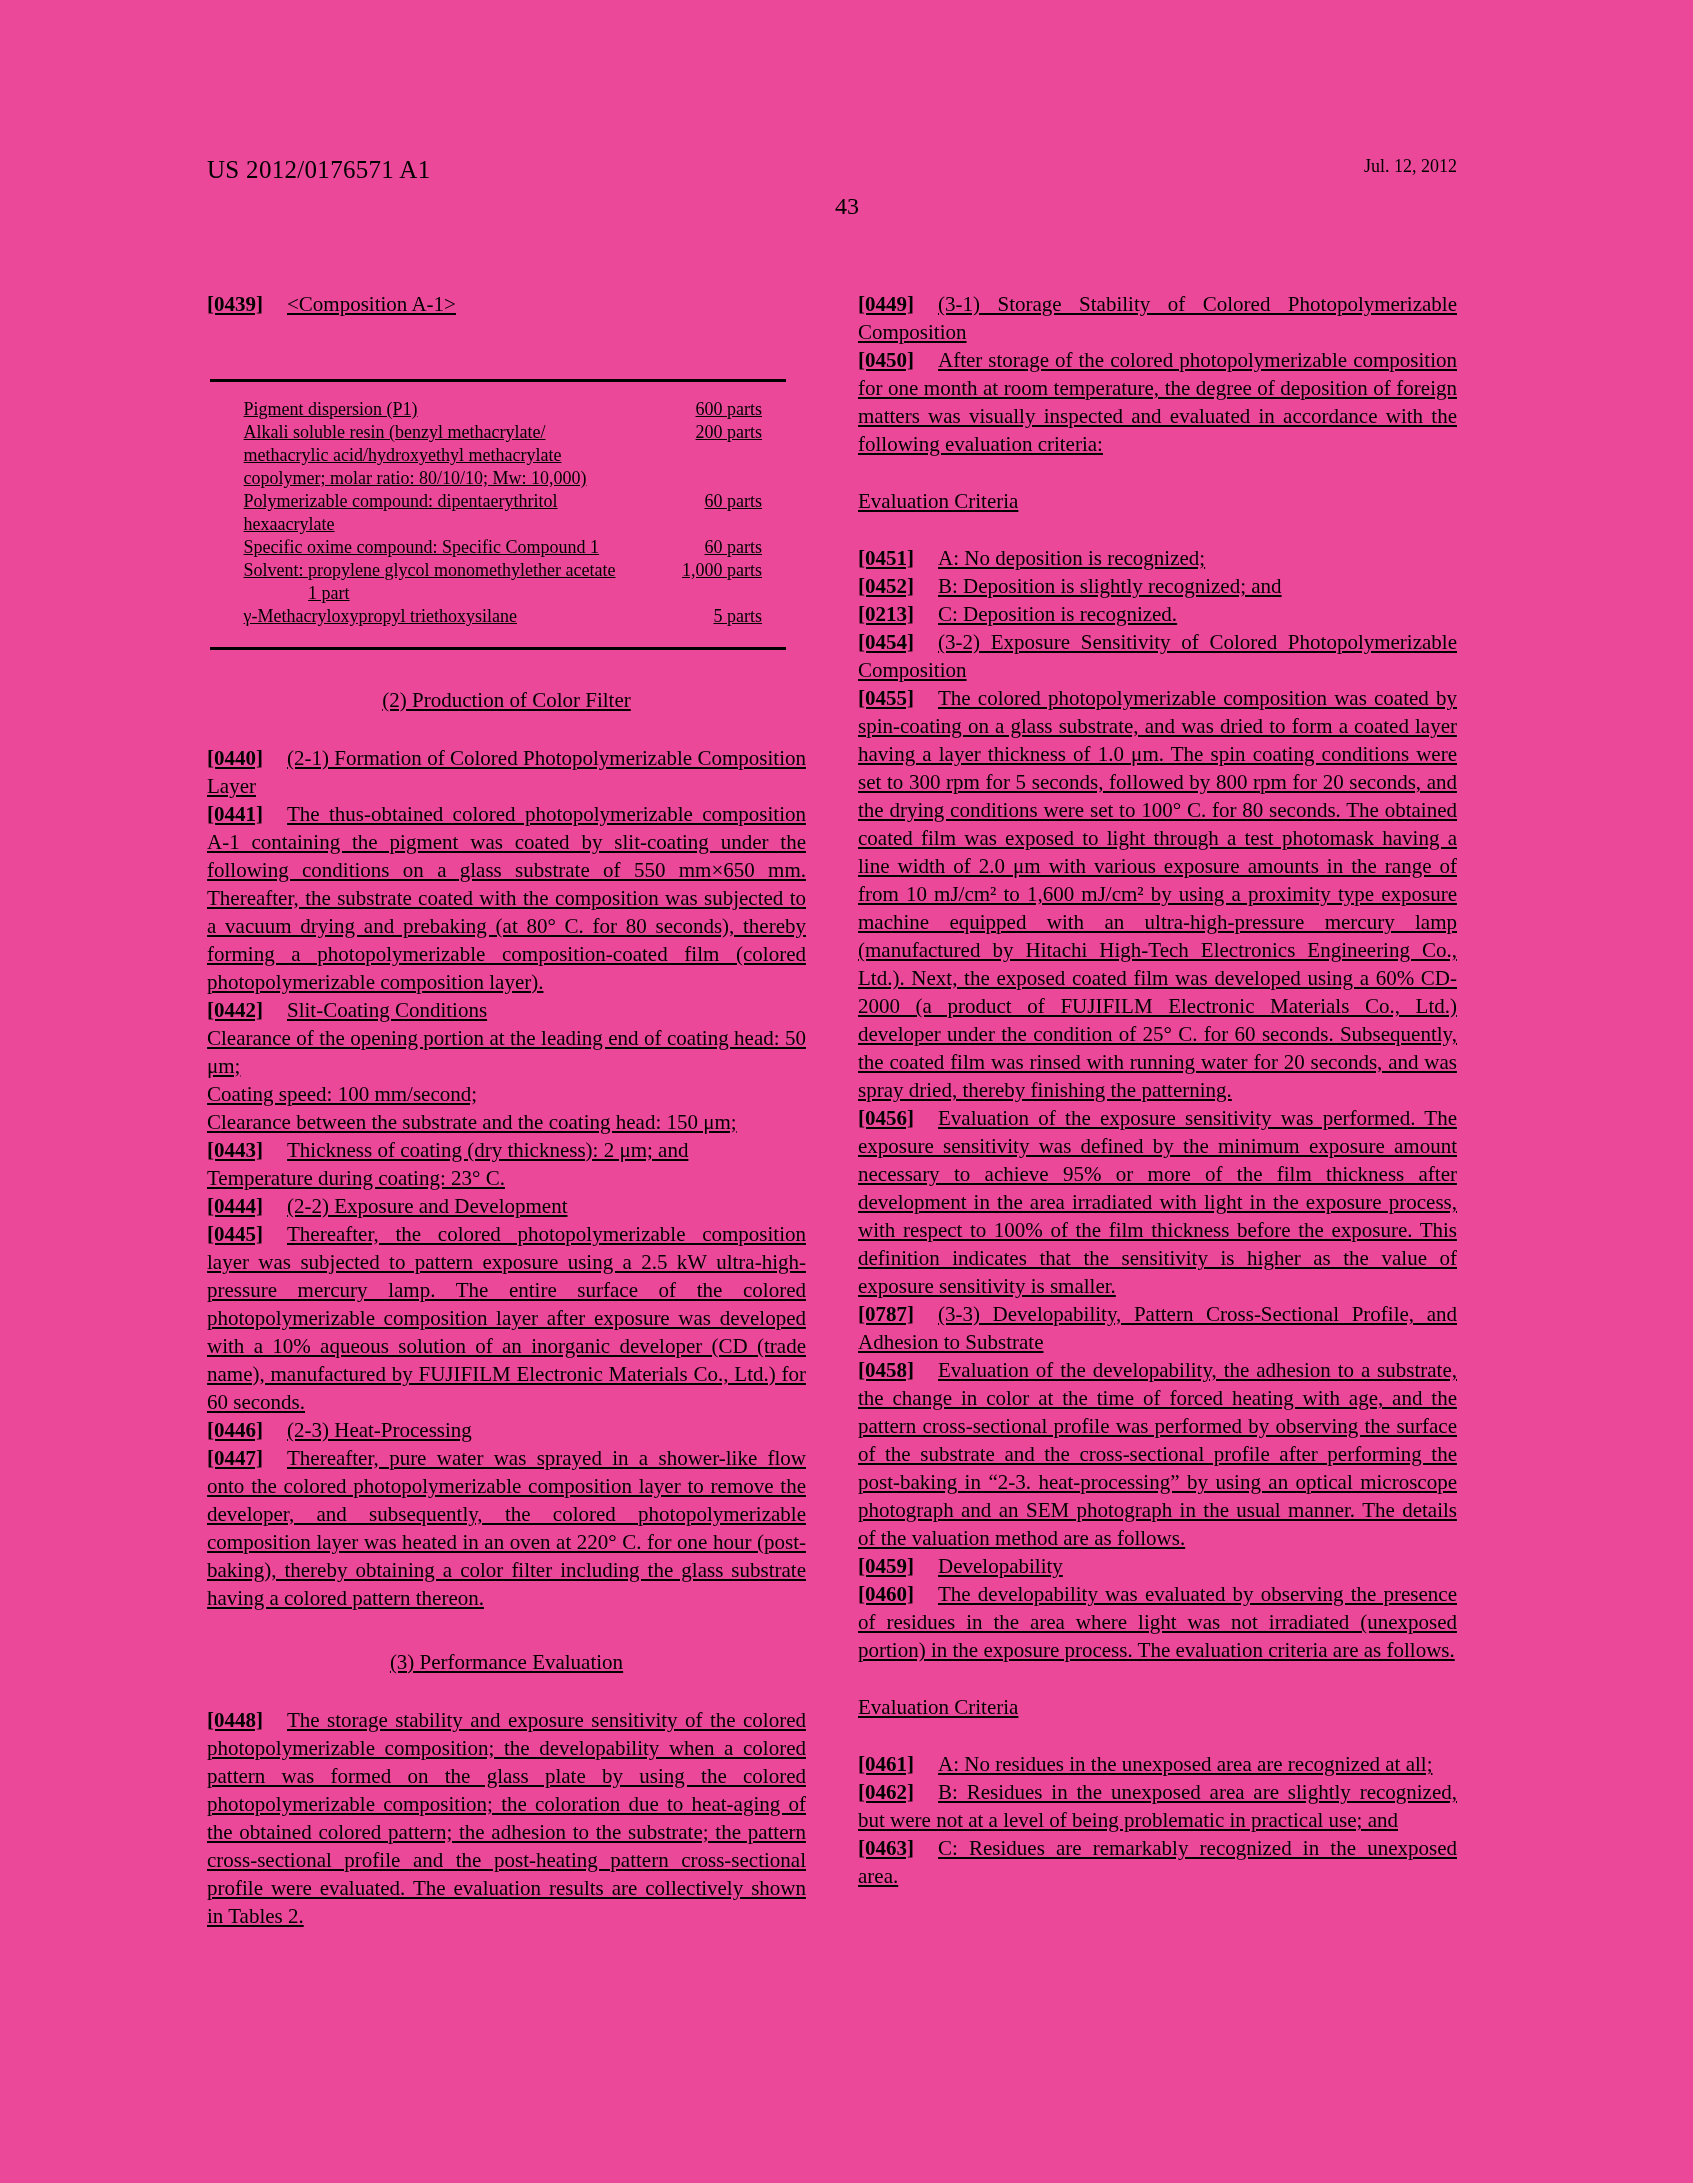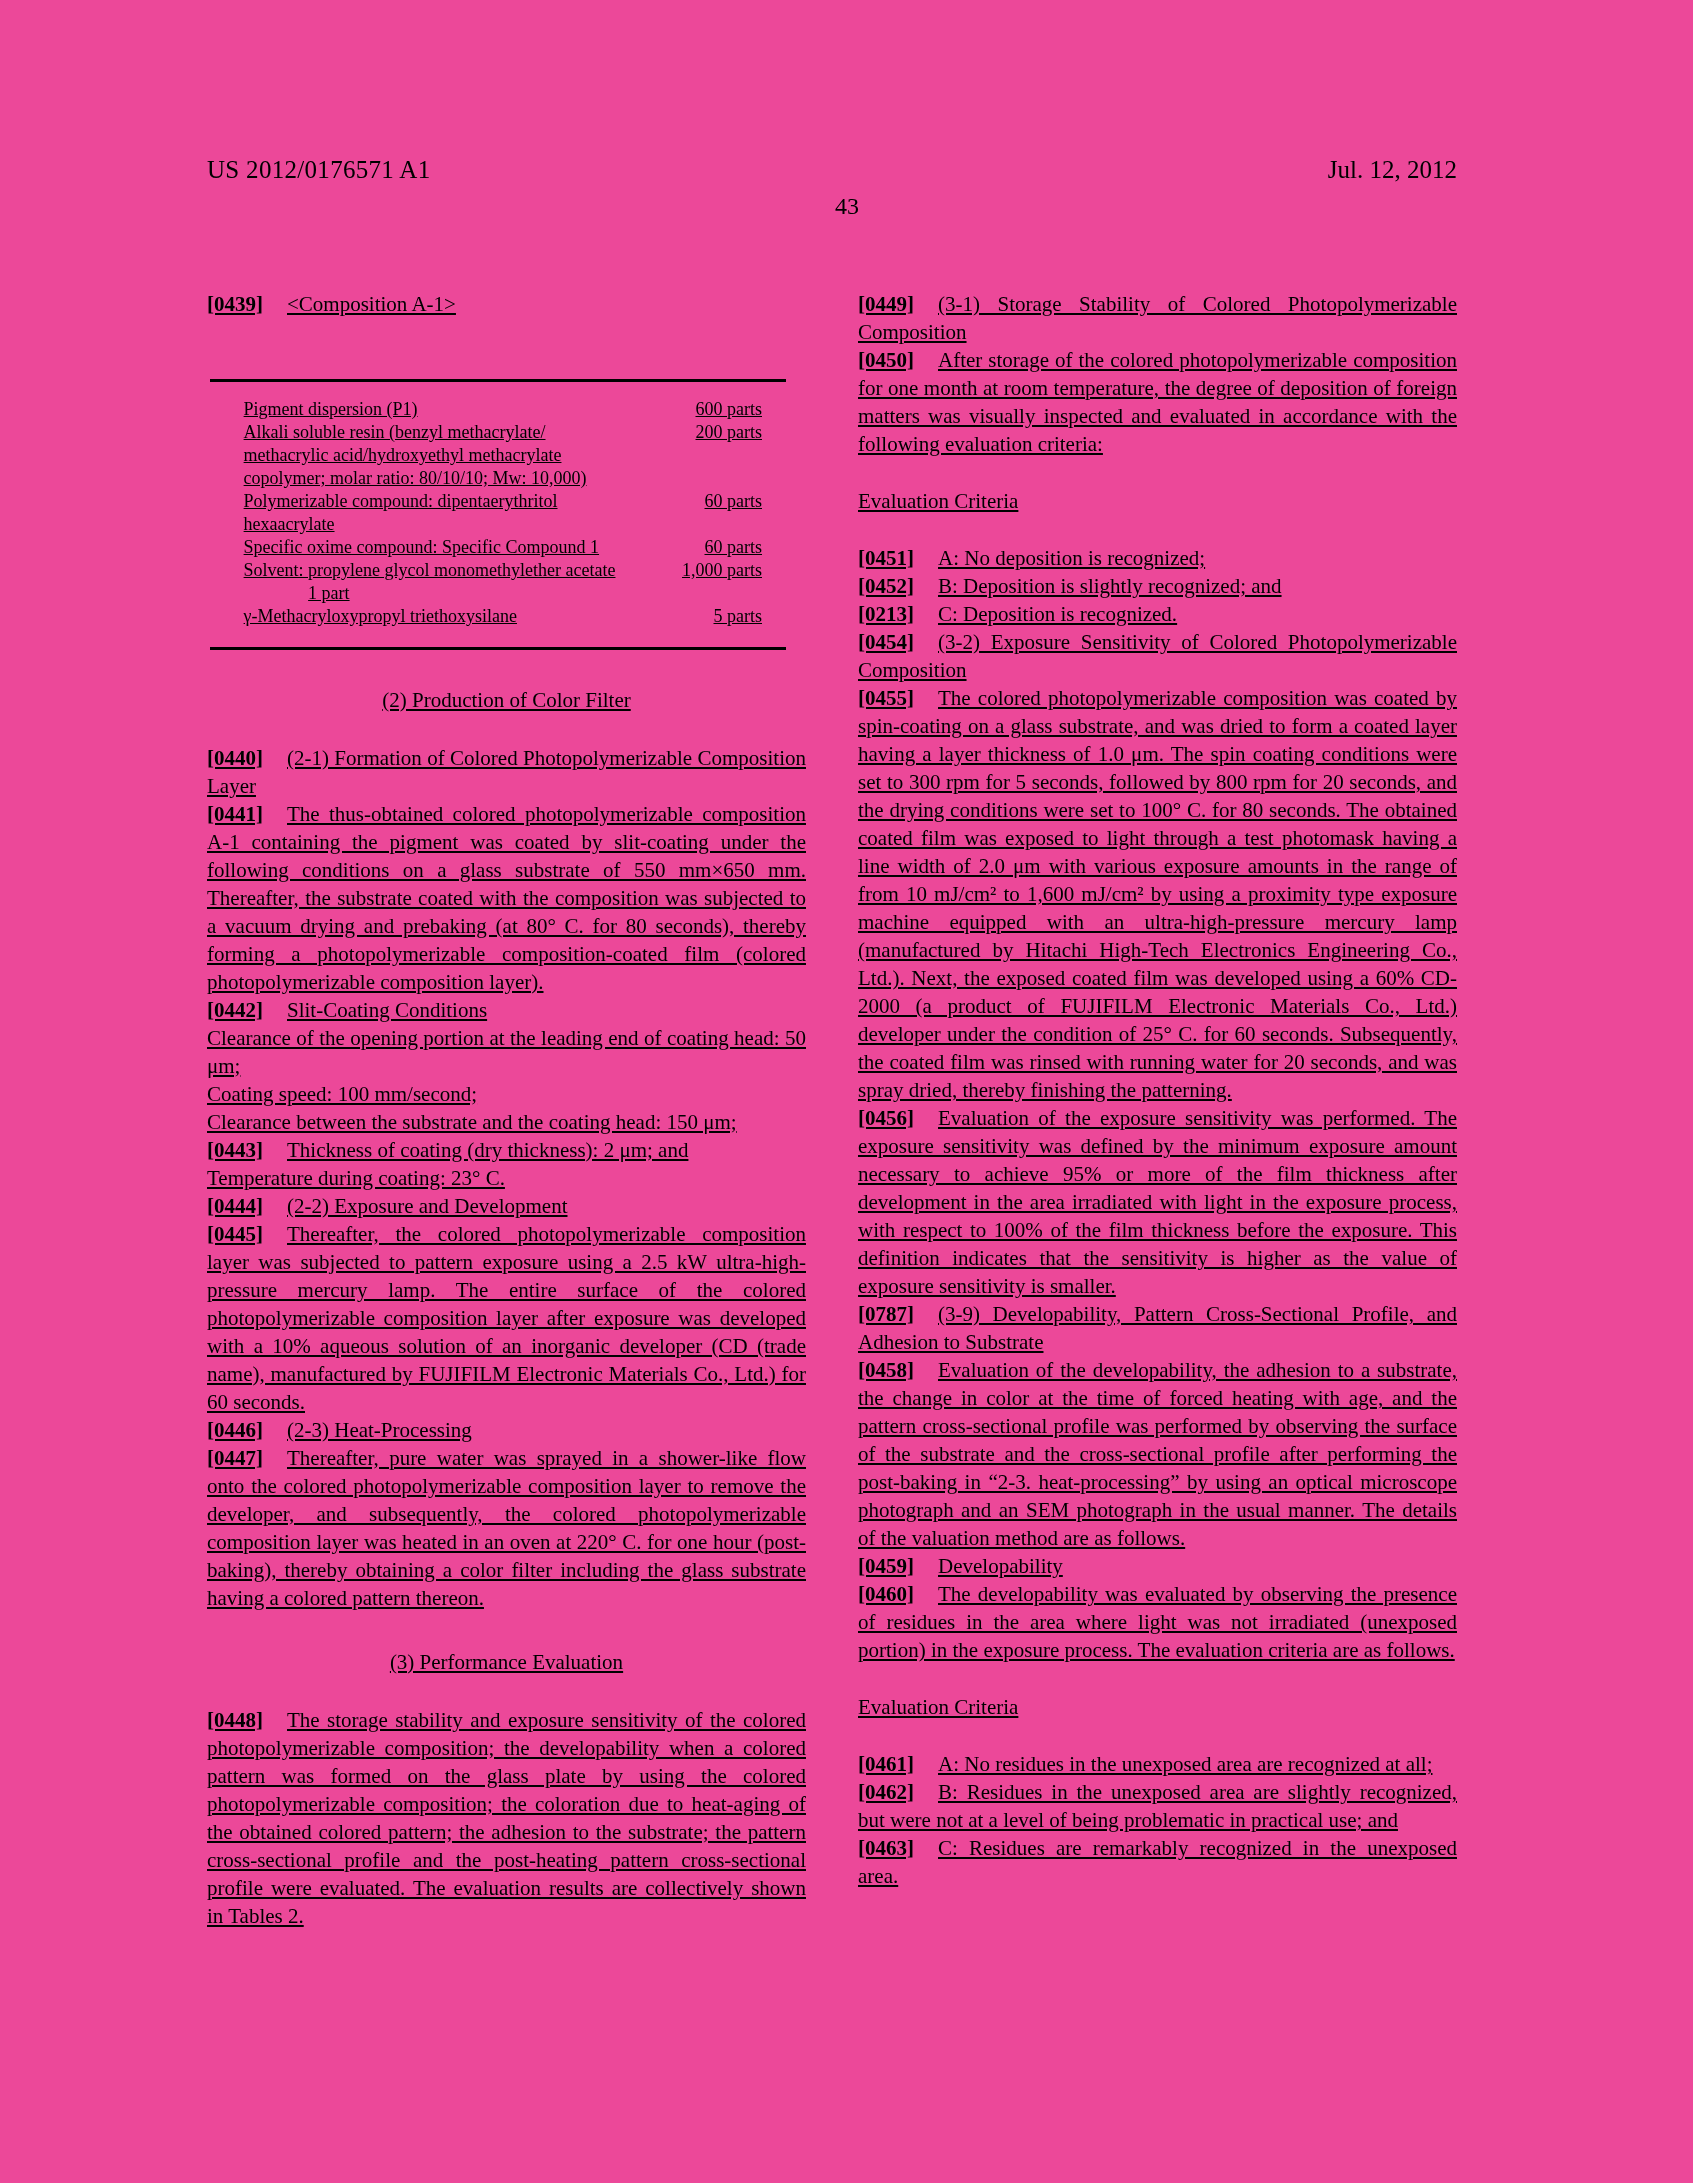--- a/index.html
+++ b/index.html
@@ -15,21 +15,21 @@
   .header-left {
     position: absolute;
     left: 207px; top: 156px;
     font-size: 25px;
     letter-spacing: 0.3px;
     white-space: nowrap;
   }
   .header-right {
     position: absolute;
     right: 237px; top: 156px;
-    font-size: 25px;
+    font-size: 18px;
     white-space: nowrap;
   }
   .page-number {
     position: absolute;
     left: 0; right: 0; top: 193px;
     text-align: center;
     font-size: 24px;
   }
   .col {
     position: absolute;
@@ -145,21 +145,21 @@
   <div class="col col-right">
       <div class="para"><span class="pnum">[0449]</span><span>(3-1) Storage Stability of Colored Photopolymerizable Composition</span></div>
       <div class="para"><span class="pnum">[0450]</span><span>After storage of the colored photopolymerizable composition for one month at room temperature, the degree of deposition of foreign matters was visually inspected and evaluated in accordance with the following evaluation criteria:</span></div>
       <div class="crit">Evaluation Criteria</div>
       <div class="para"><span class="pnum">[0451]</span><span>A: No deposition is recognized;</span></div>
       <div class="para"><span class="pnum">[0452]</span><span>B: Deposition is slightly recognized; and</span></div>
       <div class="para"><span class="pnum">[0213]</span><span>C: Deposition is recognized.</span></div>
       <div class="para"><span class="pnum">[0454]</span><span>(3-2) Exposure Sensitivity of Colored Photopolymerizable Composition</span></div>
       <div class="para"><span class="pnum">[0455]</span><span>The colored photopolymerizable composition was coated by spin-coating on a glass substrate, and was dried to form a coated layer having a layer thickness of 1.0 μm. The spin coating conditions were set to 300 rpm for 5 seconds, followed by 800 rpm for 20 seconds, and the drying conditions were set to 100° C. for 80 seconds. The obtained coated film was exposed to light through a test photomask having a line width of 2.0 μm with various exposure amounts in the range of from 10 mJ/cm² to 1,600 mJ/cm² by using a proximity type exposure machine equipped with an ultra-high-pressure mercury lamp (manufactured by Hitachi High-Tech Electronics Engineering Co., Ltd.). Next, the exposed coated film was developed using a 60% CD-2000 (a product of FUJIFILM Electronic Materials Co., Ltd.) developer under the condition of 25° C. for 60 seconds. Subsequently, the coated film was rinsed with running water for 20 seconds, and was spray dried, thereby finishing the patterning.</span></div>
       <div class="para"><span class="pnum">[0456]</span><span>Evaluation of the exposure sensitivity was performed. The exposure sensitivity was defined by the minimum exposure amount necessary to achieve 95% or more of the film thickness after development in the area irradiated with light in the exposure process, with respect to 100% of the film thickness before the exposure. This definition indicates that the sensitivity is higher as the value of exposure sensitivity is smaller.</span></div>
-      <div class="para"><span class="pnum">[0787]</span><span>(3-9) Developability, Pattern Cross-Sectional Profile, and Adhesion to Substrate</span></div>
+      <div class="para"><span class="pnum">[0787]</span><span>(3-3) Developability, Pattern Cross-Sectional Profile, and Adhesion to Substrate</span></div>
       <div class="para"><span class="pnum">[0458]</span><span>Evaluation of the developability, the adhesion to a substrate, the change in color at the time of forced heating with age, and the pattern cross-sectional profile was performed by observing the surface of the substrate and the cross-sectional profile after performing the post-baking in “2-3. heat-processing” by using an optical microscope photograph and an SEM photograph in the usual manner. The details of the valuation method are as follows.</span></div>
       <div class="para"><span class="pnum">[0459]</span><span>Developability</span></div>
       <div class="para"><span class="pnum">[0460]</span><span>The developability was evaluated by observing the presence of residues in the area where light was not irradiated (unexposed portion) in the exposure process. The evaluation criteria are as follows.</span></div>
       <div class="crit">Evaluation Criteria</div>
       <div class="para"><span class="pnum">[0461]</span><span>A: No residues in the unexposed area are recognized at all;</span></div>
       <div class="para"><span class="pnum">[0462]</span><span>B: Residues in the unexposed area are slightly recognized, but were not at a level of being problematic in practical use; and</span></div>
       <div class="para"><span class="pnum">[0463]</span><span>C: Residues are remarkably recognized in the unexposed area.</span></div>
     </div>
 </div>
 

